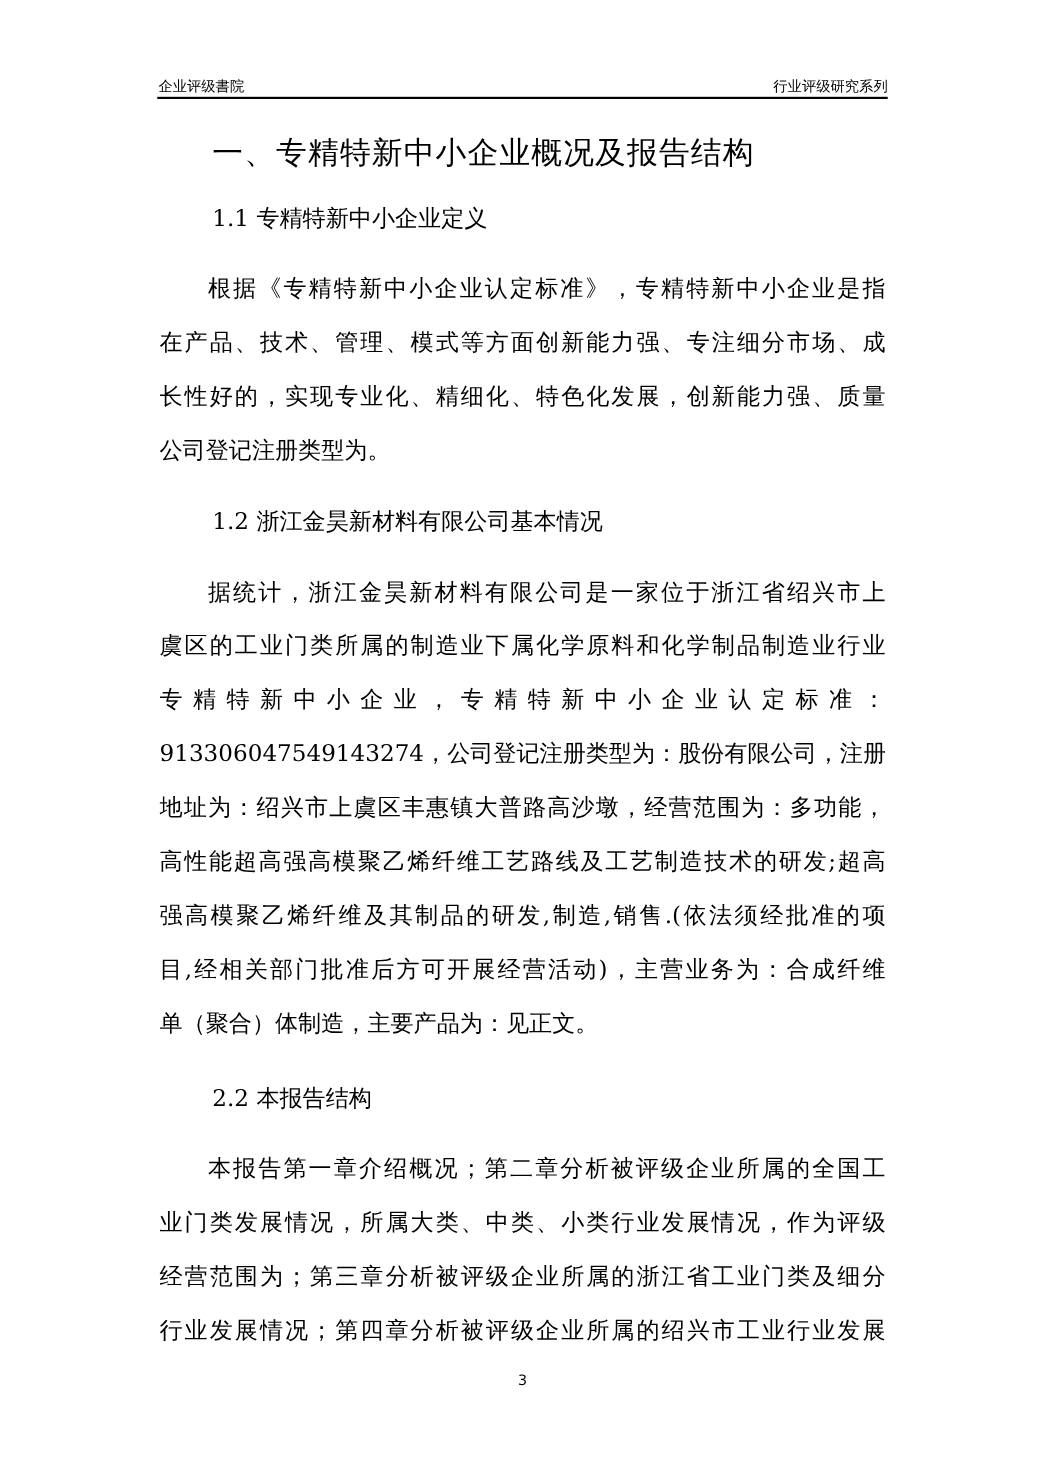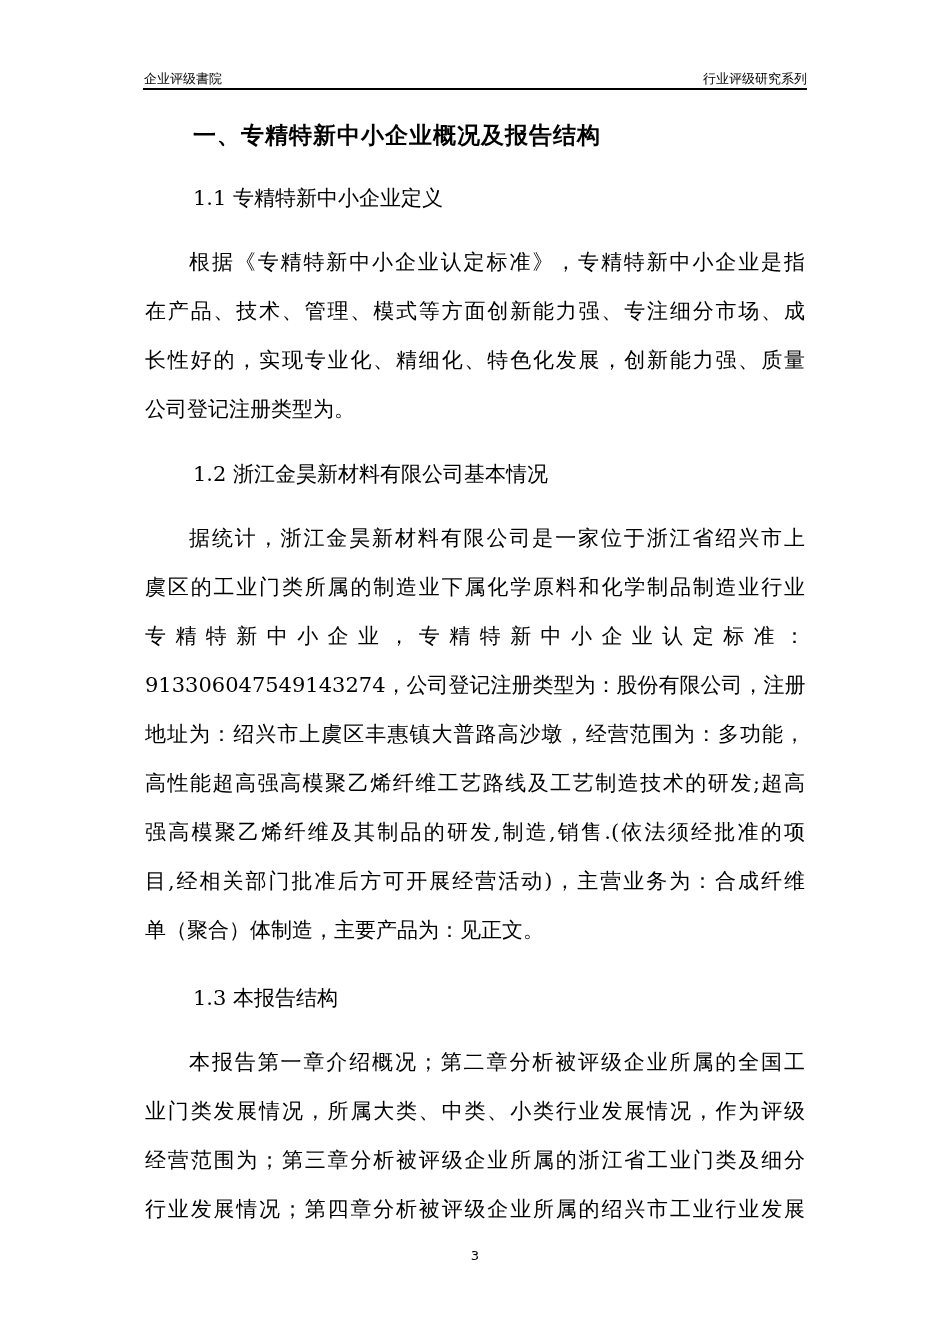--- a/index.html
+++ b/index.html
@@ -3,21 +3,21 @@
   <meta charset="utf-8">
   <style>
     html, body { margin: 0; padding: 0; background: #ffffff; }
     body { width: 950px; height: 1344px; position: relative; overflow: hidden;
            font-family: "DejaVu Serif", "Liberation Serif", serif; color: #000; }
     .header { position: absolute; left: 143px; top: 66px; width: 664px; height: 22px;
               font-family: "DejaVu Sans", "Liberation Sans", sans-serif; font-size: 13px; }
     .header .left { position: absolute; left: 1px; top: 4px; text-align: right; }
     .header .right { position: absolute; right: 0; top: 4px; }
     .header-rule { position: absolute; left: 143px; top: 88px; width: 664px; height: 2px; background: #000; }
-    .h1 { position: absolute; left: 193px; top: 120px; font-size: 23px; font-weight: bold;
+    .h1 { position: absolute; left: 193px; top: 120px; font-size: 28px; font-weight: normal;
           letter-spacing: 1px; white-space: nowrap; }
     .h2 { position: absolute; left: 193px; font-size: 21px; font-weight: normal; white-space: nowrap; }
     .para { position: absolute; left: 145px; width: 660px; font-size: 21px; line-height: 49px; }
     .line { display: block; height: 49px; white-space: nowrap; text-align: justify;
             text-align-last: justify; overflow: hidden; }
     .line.last { text-align-last: left; }
     .line.indent { padding-left: 44px; }
     .page-num { position: absolute; left: 0; width: 950px; top: 1248px; text-align: center;
                 font-family: "DejaVu Sans", "Liberation Sans", sans-serif; font-size: 13px; }
   </style>
@@ -46,21 +46,21 @@
   <span class="line">虞区的工业门类所属的制造业下属化学原料和化学制品制造业行业</span>
   <span class="line">专精特新中小企业，专精特新中小企业认定标准：</span>
   <span class="line">913306047549143274，公司登记注册类型为：股份有限公司，注册</span>
   <span class="line">地址为：绍兴市上虞区丰惠镇大普路高沙墩，经营范围为：多功能，</span>
   <span class="line">高性能超高强高模聚乙烯纤维工艺路线及工艺制造技术的研发;超高</span>
   <span class="line">强高模聚乙烯纤维及其制品的研发,制造,销售.(依法须经批准的项</span>
   <span class="line">目,经相关部门批准后方可开展经营活动)，主营业务为：合成纤维</span>
   <span class="line last">单（聚合）体制造，主要产品为：见正文。</span>
 </div>
 
-<div class="h2" style="top:984px;">1.3 本报告结构</div>
+<div class="h2" style="top:984px;">2.2 本报告结构</div>
 <div class="para" style="top:1038px;">
   <span class="line indent">本报告第一章介绍概况；第二章分析被评级企业所属的全国工</span>
   <span class="line">业门类发展情况，所属大类、中类、小类行业发展情况，作为评级</span>
   <span class="line">经营范围为；第三章分析被评级企业所属的浙江省工业门类及细分</span>
   <span class="line">行业发展情况；第四章分析被评级企业所属的绍兴市工业行业发展</span>
 </div>
 
 <div class="page-num">3</div>
 
 </body></html>

